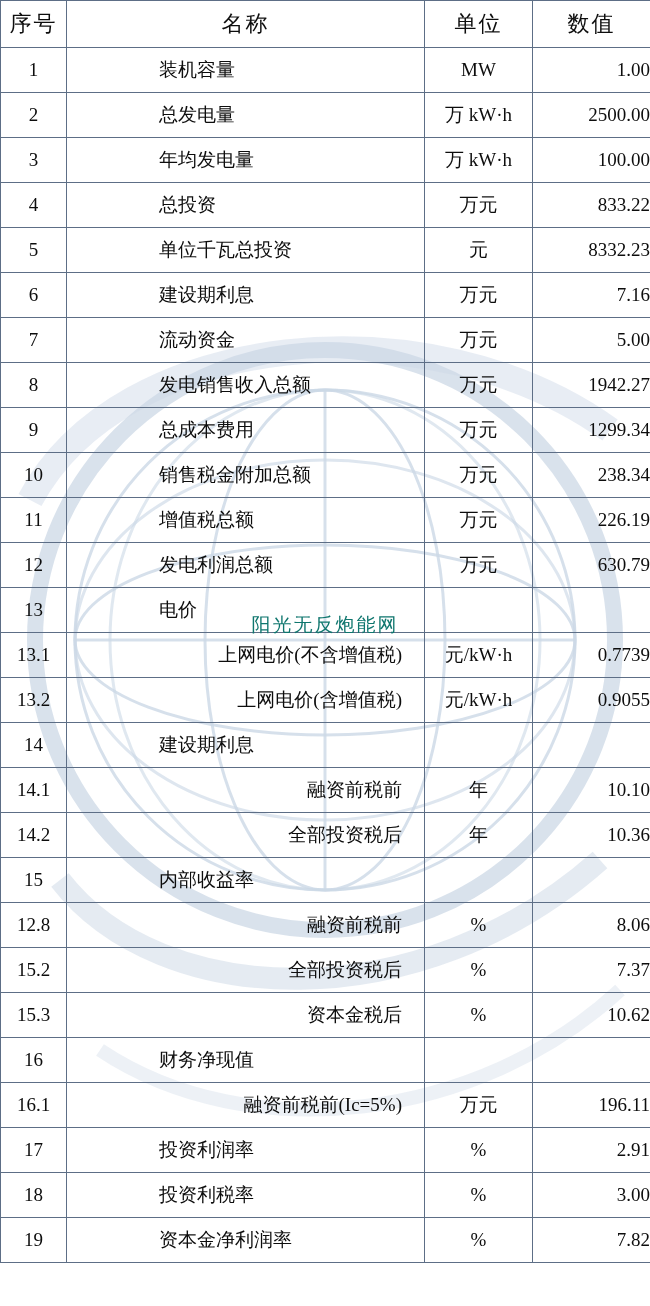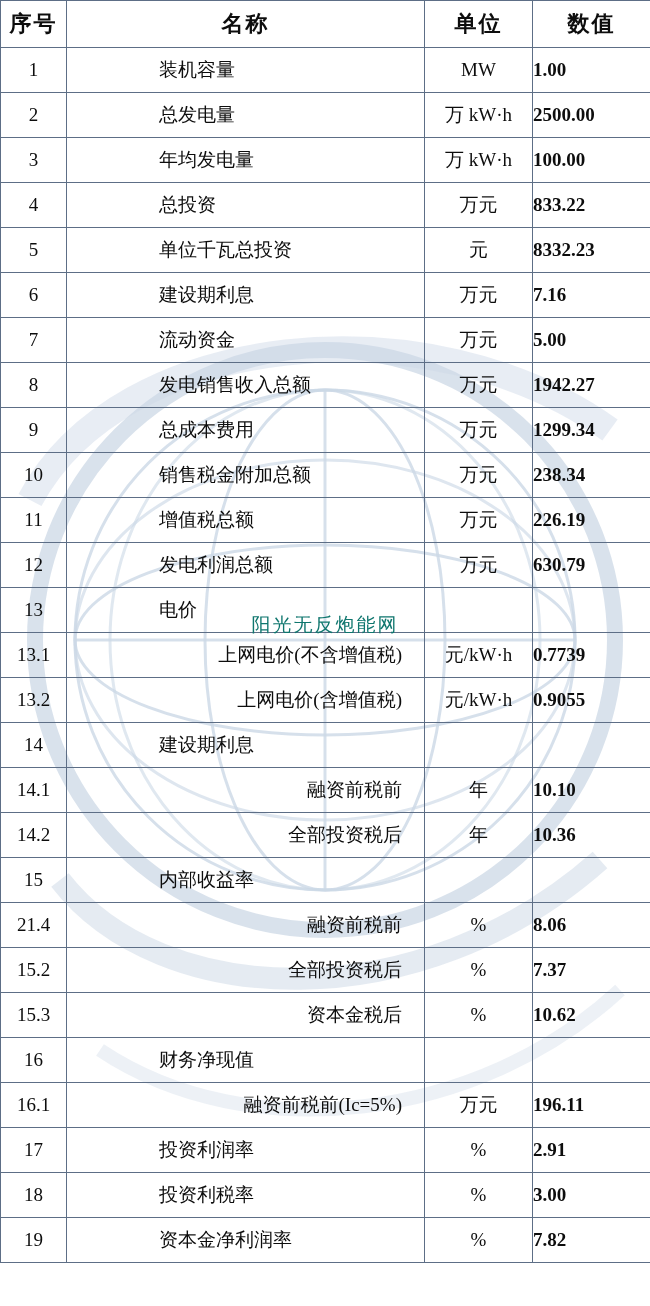--- a/index.html
+++ b/index.html
@@ -49,21 +49,21 @@
     border: 1px solid #5d6e86;
     padding: 0;
     height: 44px;
     font-size: 19px;
     color: #0d0d0d;
     background: transparent;
   }
 
   table.fin-table thead th {
     height: 46px;
-    font-weight: bold;
+    font-weight: normal;
     font-size: 22px;
     text-align: center;
     letter-spacing: 2px;
   }
 
   td.no {
     text-align: center;
     font-size: 19px;
   }
   td.name {
@@ -78,23 +78,23 @@
     padding-left: 84px;
     text-align: right;
     padding-right: 22px;
   }
   td.unit {
     text-align: center;
     font-size: 18px;
     margin-left: 43px;
   }
   td.val {
+    text-align: right;
     padding-right: 14px;
     font-size: 19px;
-    font-weight: bold;
   }
 
   
   .th-no   { letter-spacing: 3px; }
   .th-name { letter-spacing: 10px; }
   .th-unit { letter-spacing: 4px; }
   .th-val  { letter-spacing: 4px; }
 
   .wm-text {
     position: absolute;
@@ -261,21 +261,21 @@
           <td class="unit">年</td>
           <td class="val">10.36</td>
         </tr>
         <tr>
           <td class="no">15</td>
           <td class="name ind1">内部收益率</td>
           <td class="unit"></td>
           <td class="val"></td>
         </tr>
         <tr>
-          <td class="no">21.4</td>
+          <td class="no">12.8</td>
           <td class="name ind2">融资前税前</td>
           <td class="unit">%</td>
           <td class="val">8.06</td>
         </tr>
         <tr>
           <td class="no">15.2</td>
           <td class="name ind2">全部投资税后</td>
           <td class="unit">%</td>
           <td class="val">7.37</td>
         </tr>

